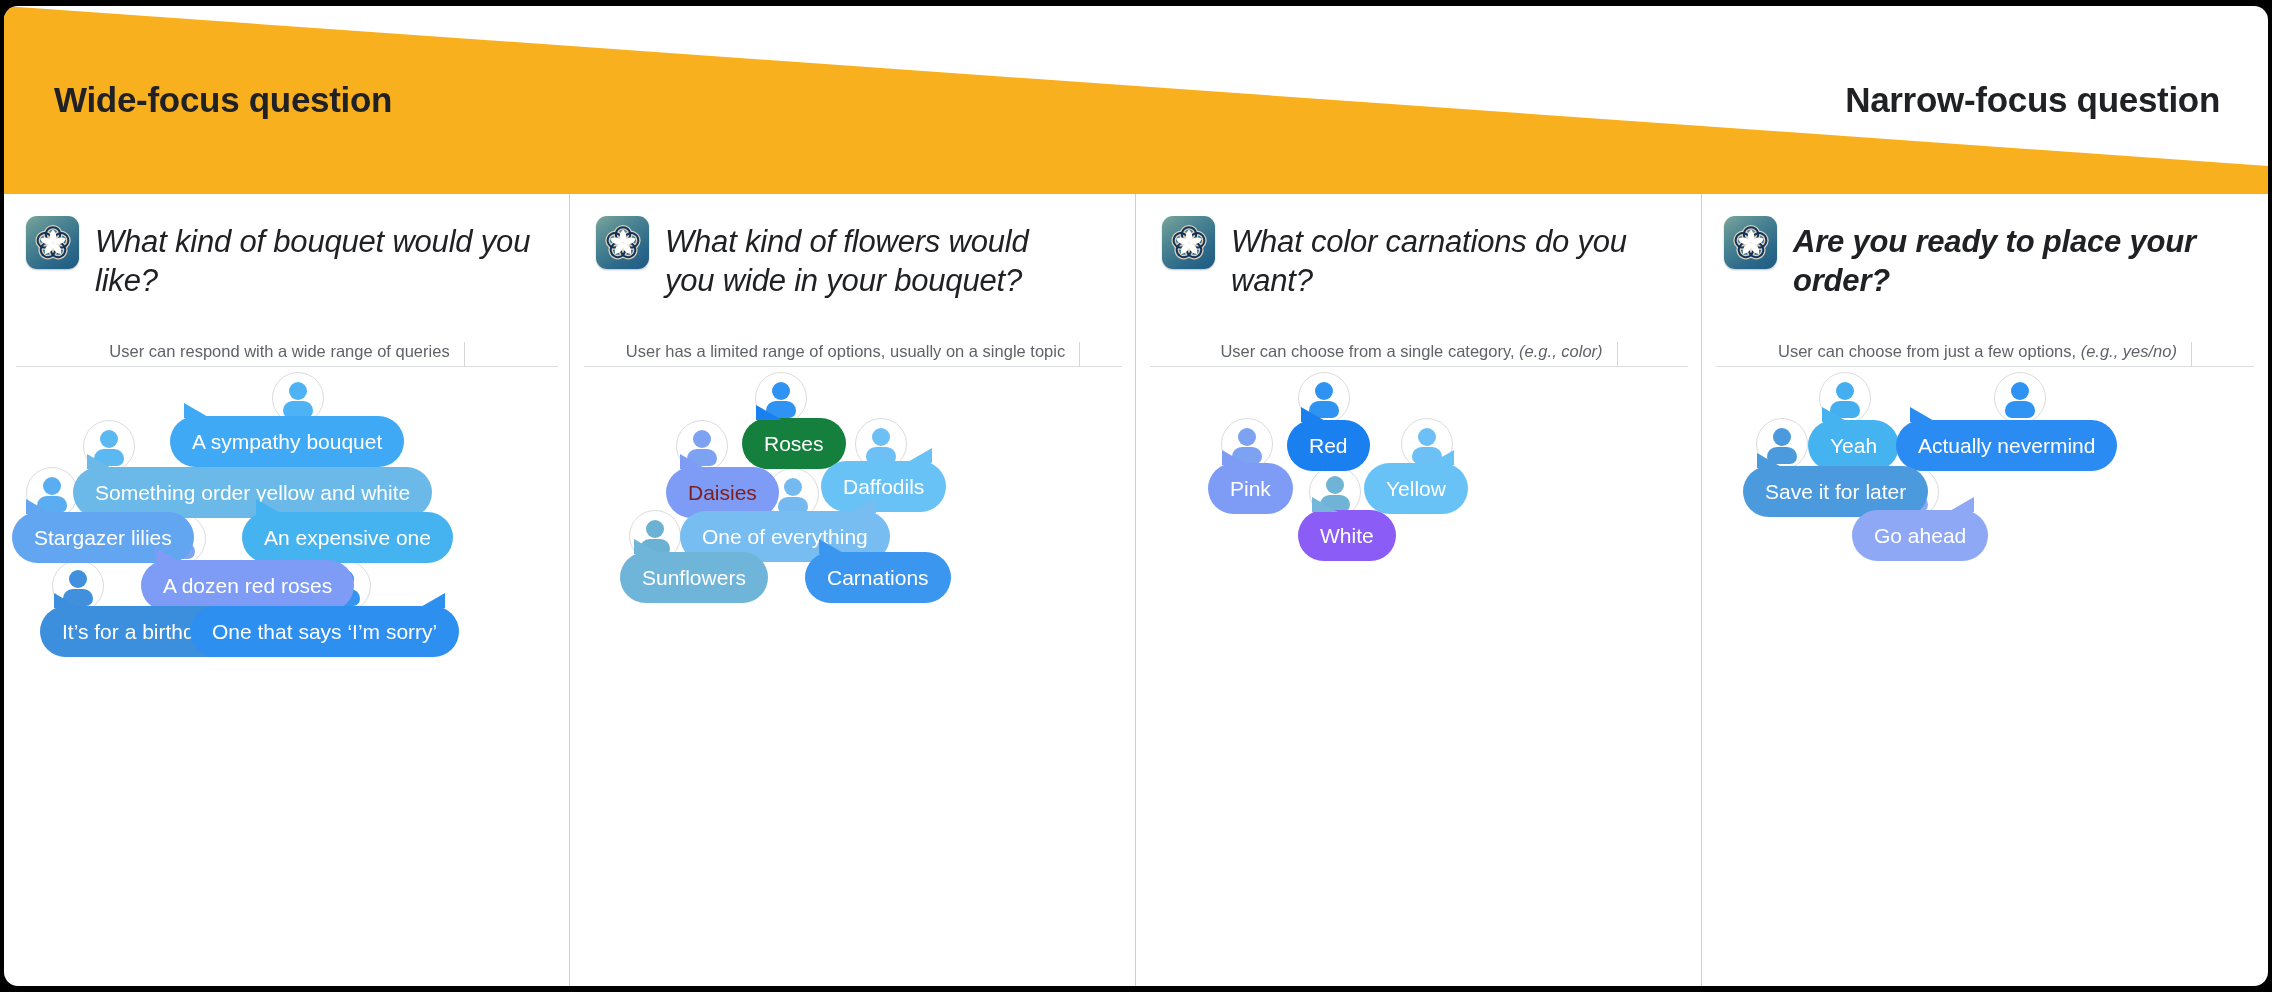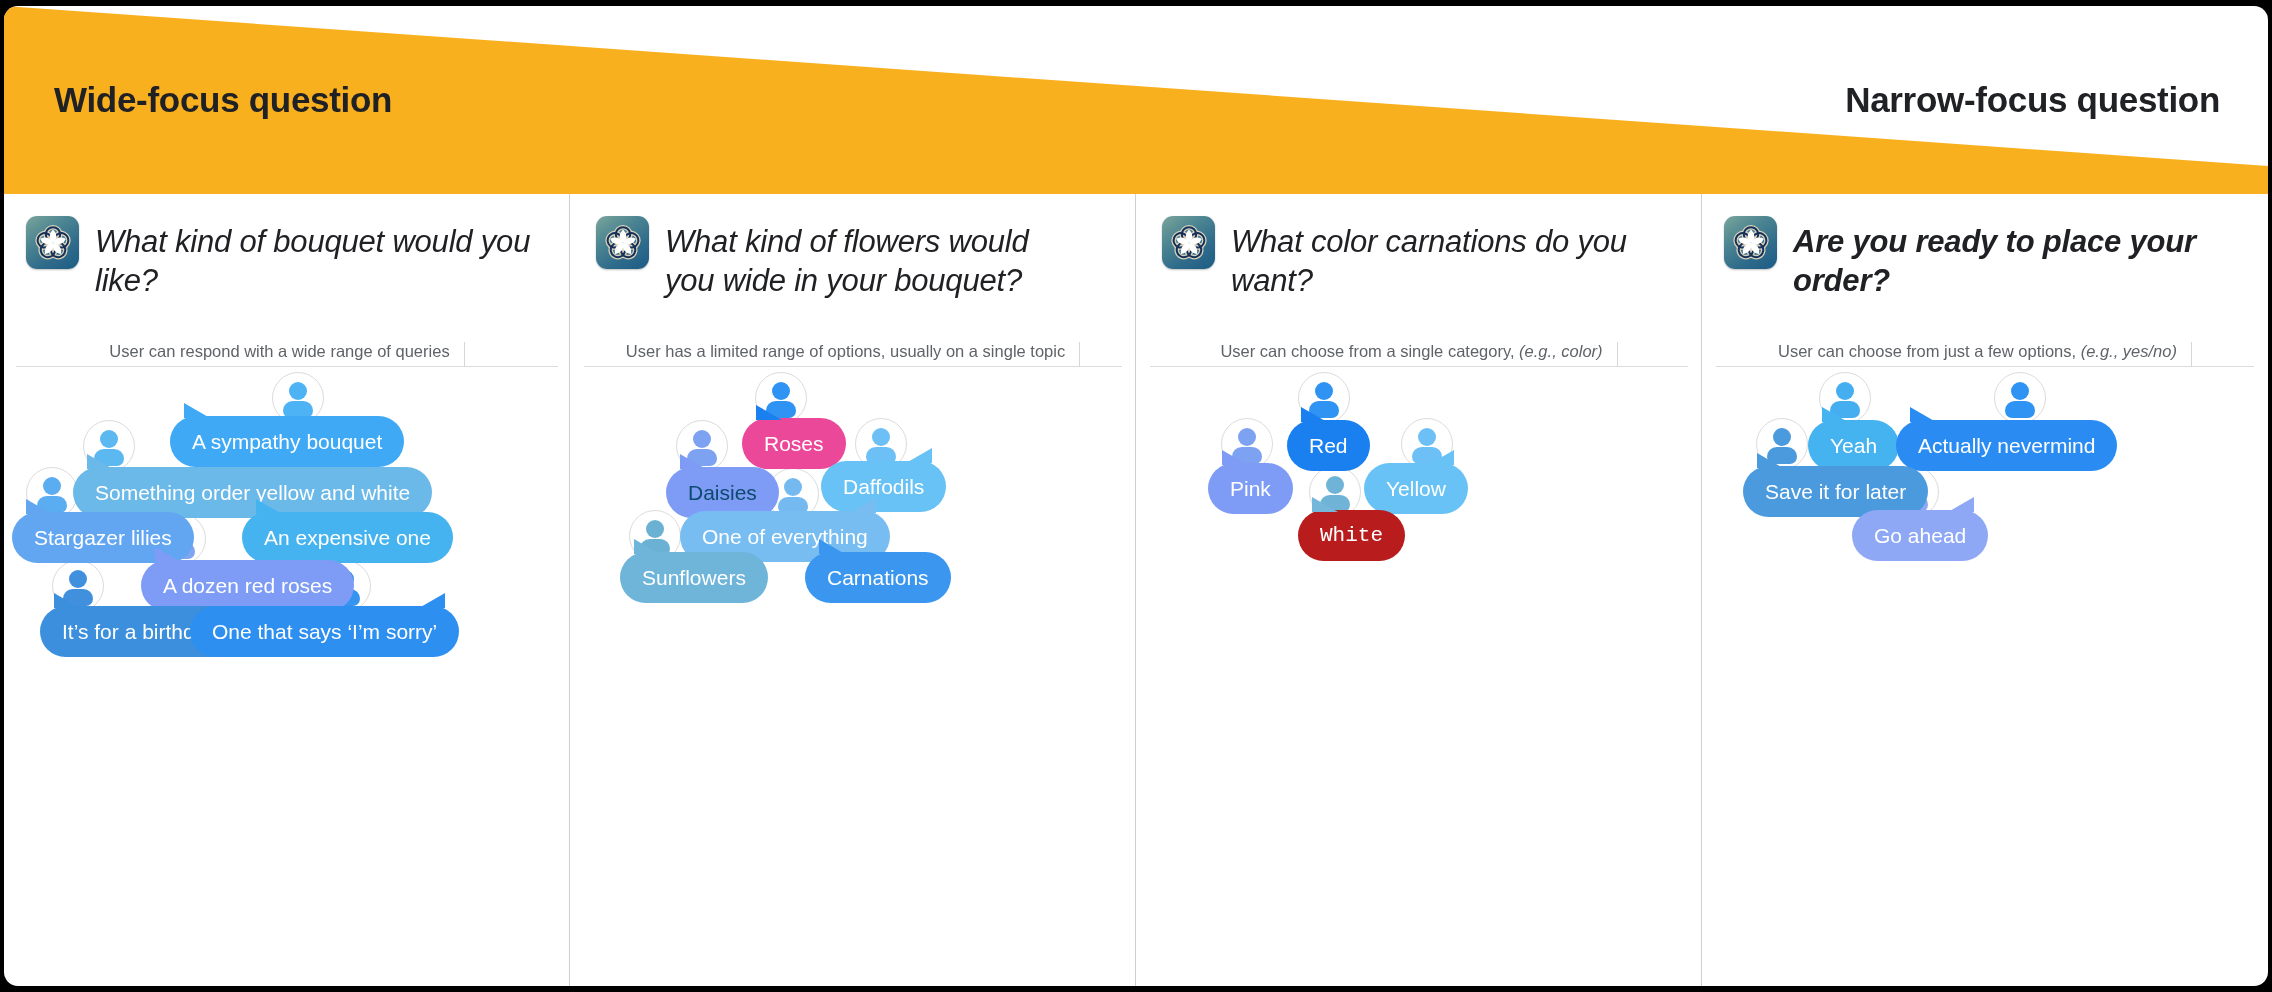--- a/index.html
+++ b/index.html
@@ -242,22 +242,22 @@
             <div class="body" style="background: rgb(116, 186, 240);"></div>
           </div>
           <div class="avatar" style="left: 59px; top: 140px;">
             <div class="head" style="background: rgb(107, 177, 212);"></div>
             <div class="body" style="background: rgb(107, 177, 212);"></div>
           </div>
           <div class="avatar" style="left: 267px; top: 140px;">
             <div class="head" style="background: rgb(61, 152, 239);"></div>
             <div class="body" style="background: rgb(61, 152, 239);"></div>
           </div>
-          <div class="bubble tl" style="left: 172px; top: 48px; background: #ec4899; color: rgb(26, 128, 240);"><span class="tail"></span><span class="lbl" style="color: rgb(255, 255, 255);">Roses</span></div>
-          <div class="bubble tl" style="left: 96px; top: 97px; background: rgb(126, 156, 245); color: rgb(126, 156, 245);"><span class="tail"></span><span class="lbl" style="color: #0c4a6e;">Daisies</span></div>
+          <div class="bubble tl" style="left: 172px; top: 48px; background: #15803d; color: rgb(26, 128, 240);"><span class="tail"></span><span class="lbl" style="color: rgb(255, 255, 255);">Roses</span></div>
+          <div class="bubble tl" style="left: 96px; top: 97px; background: rgb(126, 156, 245); color: rgb(126, 156, 245);"><span class="tail"></span><span class="lbl" style="color: #7f1d1d;">Daisies</span></div>
           <div class="bubble tr" style="left: 251px; top: 91px; background: rgb(105, 194, 245); color: rgb(105, 194, 245);"><span class="tail"></span><span class="lbl" style="color: rgb(255, 255, 255);">Daffodils</span></div>
           <div class="bubble tr" style="left: 110px; top: 141px; background: rgb(120, 189, 242); color: rgb(120, 189, 242);"><span class="tail"></span><span class="lbl" style="color: rgb(255, 255, 255);">One of everything</span></div>
           <div class="bubble tl" style="left: 50px; top: 182px; background: rgb(111, 181, 218); color: rgb(111, 181, 218);"><span class="tail"></span><span class="lbl" style="color: rgb(255, 255, 255);">Sunflowers</span></div>
           <div class="bubble tl" style="left: 235px; top: 182px; background: rgb(58, 150, 239); color: rgb(58, 150, 239);"><span class="tail"></span><span class="lbl" style="color: rgb(255, 255, 255);">Carnations</span></div>
         </div>
       </div>
       <div class="col col2">
         <div class="col-divider"></div>
         <div class="q-row">
           <div class="q-inner">
@@ -304,21 +304,21 @@
             <div class="head" style="background: rgb(108, 192, 245);"></div>
             <div class="body" style="background: rgb(108, 192, 245);"></div>
           </div>
           <div class="avatar" style="left: 173px; top: 96px;">
             <div class="head" style="background: rgb(111, 180, 214);"></div>
             <div class="body" style="background: rgb(111, 180, 214);"></div>
           </div>
           <div class="bubble tl" style="left: 151px; top: 50px; background: rgb(26, 128, 240); color: rgb(26, 128, 240);"><span class="tail"></span><span class="lbl" style="color: rgb(255, 255, 255);">Red</span></div>
           <div class="bubble tl" style="left: 72px; top: 93px; background: rgb(126, 156, 245); color: rgb(126, 156, 245);"><span class="tail"></span><span class="lbl" style="color: rgb(255, 255, 255);">Pink</span></div>
           <div class="bubble tr" style="left: 228px; top: 93px; background: rgb(105, 194, 245); color: rgb(105, 194, 245);"><span class="tail"></span><span class="lbl" style="color: rgb(255, 255, 255);">Yellow</span></div>
-          <div class="bubble tl" style="left: 162px; top: 140px; background: #b91c1c; color: rgb(116, 183, 218); font-family: Liberation Mono, monospace;"><span class="tail"></span><span class="lbl" style="color: rgb(255, 255, 255);">White</span></div>
+          <div class="bubble tl" style="left: 162px; top: 140px; background: #8b5cf6; color: rgb(116, 183, 218);"><span class="tail"></span><span class="lbl" style="color: rgb(255, 255, 255);">White</span></div>
         </div>
       </div>
       <div class="col col3">
         <div class="q-row">
           <div class="q-inner">
             <div class="logo">
               <svg width="42" height="42" viewBox="-21 -21 42 42">
                 <g>
                   <circle cx="0" cy="-8.6" r="7.2" fill="none" stroke="#d9d2b8" stroke-width="4.6" transform="rotate(0)"></circle>
                   <circle cx="0" cy="-8.6" r="7.2" fill="none" stroke="#d9d2b8" stroke-width="4.6" transform="rotate(72)"></circle>

